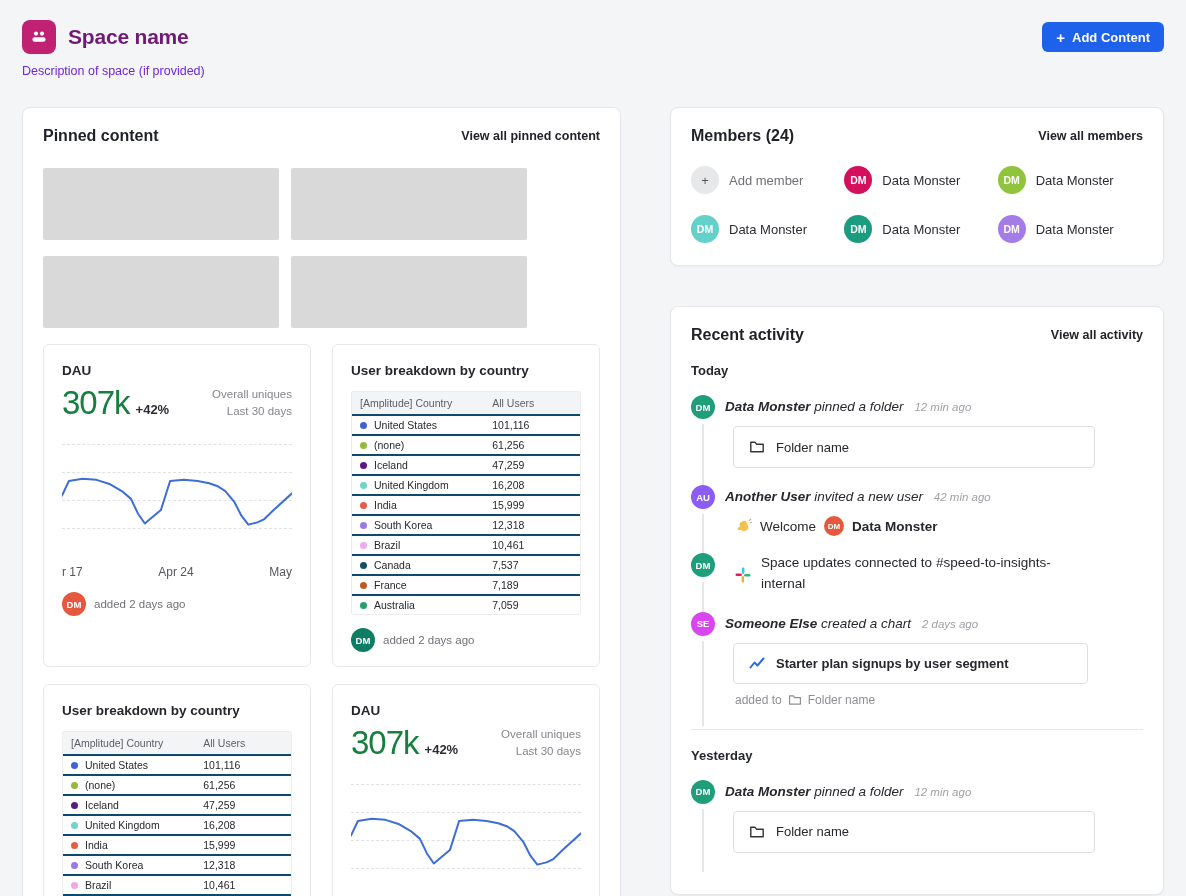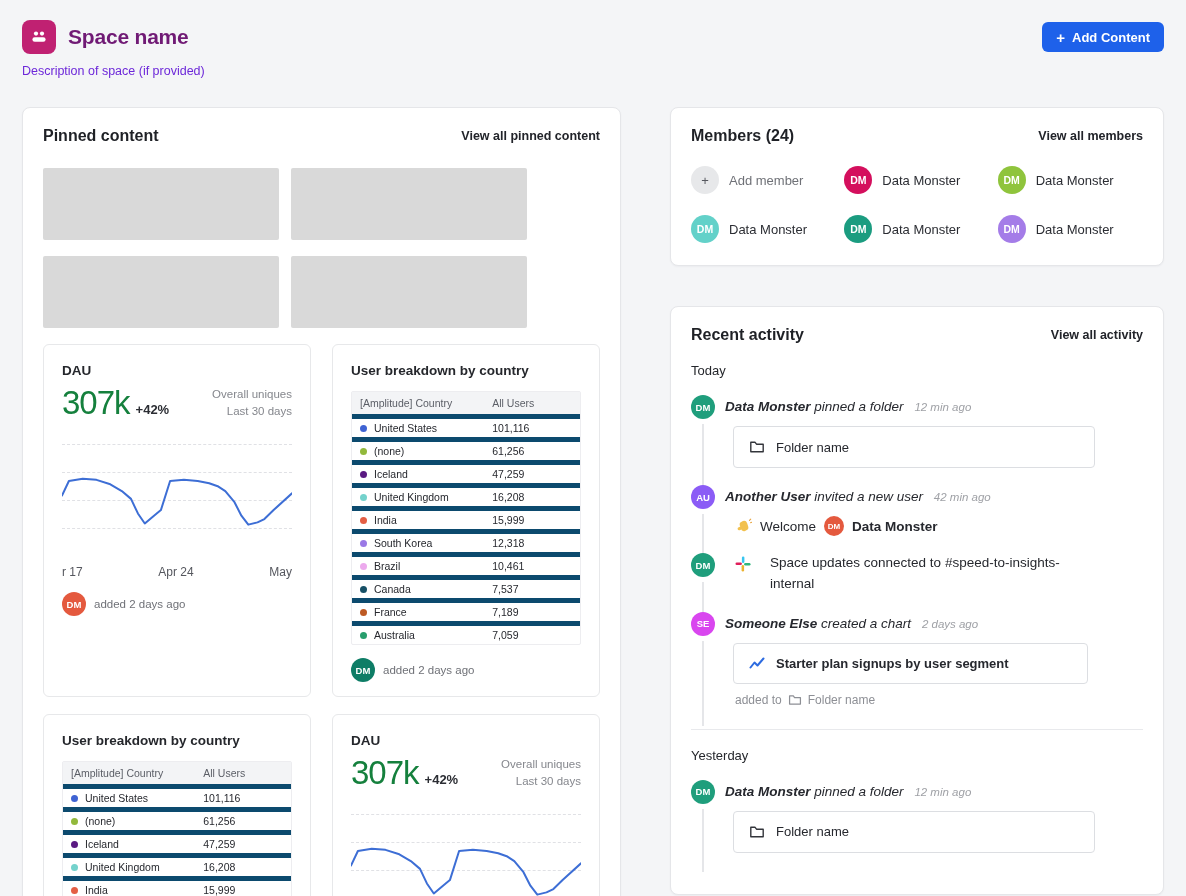--- a/index.html
+++ b/index.html
@@ -54,59 +54,59 @@
               font-size:12px; color:#55575e;text-align:right; }
   .card-footer { display:flex; align-items:center; gap:8px; margin-top:13px; }
   .mini-avatar { width:24px; height:24px; border-radius:50%; color:#fff; font-size:9.5px;
                  font-weight:700; display:flex; align-items:center; justify-content:center; flex:none; }
   .added-text { font-size:11.5px; color:#6f7177; }
 
   
   .ctable-wrap { margin-top:13px; border:1px solid #ededf0; border-radius:2px; }
   table.ctable { width:100%; border-collapse:collapse; font-size:10.5px; }
   .ctable th { background:#f3f4f6; color:#5b5e66; font-weight:400; text-align:left; padding:5px 8px; }
-  .ctable td { padding:3px 8px; border-top:5px solid #0c4a6e; color:#26282e; }
+  .ctable td { padding:3px 8px; border-top:2px solid #0c4a6e; color:#26282e; }
   .ctable .val-col { width:42%; }
   .dot { display:inline-block; width:7px; height:7px; border-radius:50%; margin-right:7px;
          vertical-align:middle; position:relative; top:-1px; }
 
   
   .members-panel { padding:19px 20px 22px 20px; }
   .members-grid { margin-top:21px; display:grid; grid-template-columns:1fr 1fr 1fr;
                   row-gap:21px; column-gap:8px; }
   .member { display:flex; align-items:center; gap:10px; cursor:pointer; }
   .avatar { width:28px; height:28px; border-radius:50%; color:#fff; font-size:10.5px; font-weight:700;
             display:flex; align-items:center; justify-content:center; flex:none; }
   .avatar.add { background:#e7e8ea; color:#55575e; font-size:13px; font-weight:400; }
   .member-name { font-size:13px; color:#2b2d33; }
   .member-name.muted { color:#6f7177; }
 
   
   .activity-panel { margin-top:40px; padding:19px 20px 24px 20px; }
-  .day-label { margin-top:19px; font-size:13px; font-weight:400; color:#25272c; }
+  .day-label { margin-top:19px; font-size:13px; font-weight:700; color:#25272c; }
   .act-item { position:relative; padding-left:34px; margin-top:17px; }
   .act-item.lined:before { content:""; position:absolute; left:11px; top:29px; bottom:-19px;
                            width:2px; background:#e5e6e9; }
   .act-avatar { position:absolute; left:0; top:0; width:24px; height:24px; border-radius:50%;
                 color:#fff; font-size:9.5px; font-weight:700;
                 display:flex; align-items:center; justify-content:center; }
   .act-head { font-size:13.5px; color:#26282e; padding-top:4px;font-style:italic; }
   .act-name { font-weight:700; }
   .act-time { font-size:11.5px; color:#9fa1a6; margin-left:7px; }
   .attach-box { margin-top:12px; margin-left:8px; border:1px solid #dcdee2; border-radius:4px;
                 background:#fff; padding:12px 15px; display:flex; align-items:center; gap:11px;
                 font-size:13px; color:#26282e; cursor:pointer; }
   .attach-box.folder { width:362px; }
   .attach-box.chart { width:355px; font-weight:700; font-size:13px; }
   .inline-row { margin-top:12px; margin-left:10px; display:flex; align-items:center; gap:8px;
                 font-size:13.5px; color:#26282e; }
   .inline-row .avatar-sm { width:20px; height:20px; border-radius:50%; color:#fff; font-size:8px;
                            font-weight:700; display:flex; align-items:center; justify-content:center; }
-  .slack-row { margin-top:12px; margin-left:10px; display:flex; gap:19px; font-size:13.5px;
-               color:#26282e; line-height:1.55; }
+  .slack-row { margin-top:12px; margin-left:10px; display:flex; gap:10px; font-size:13.5px;
+               color:#26282e; line-height:1.55;align-items:center; }
   .slack-row .txt { max-width:330px; }
   .added-to { margin-top:9px; margin-left:10px; display:flex; align-items:center; gap:6px;
               font-size:12px; color:#8d8f95; }
   .yesterday-sec { margin-top:22px; border-top:1px solid #e8e9ec; padding-top:0; }
   .yesterday-sec .day-label { margin-top:18px; }
   svg.icon { display:block; flex:none; }
 </style>
 </head>
 <body>
 

